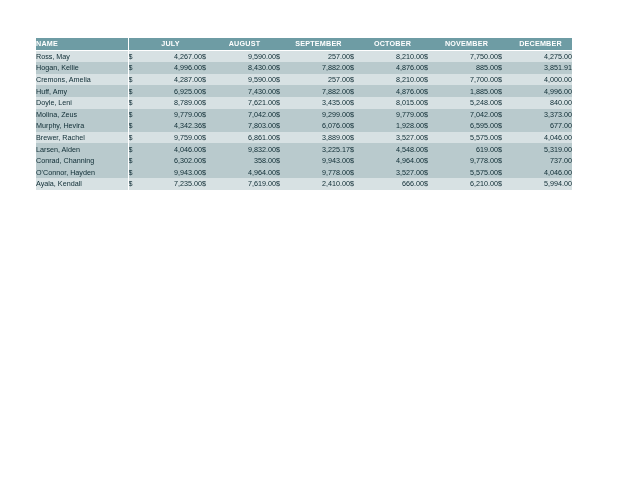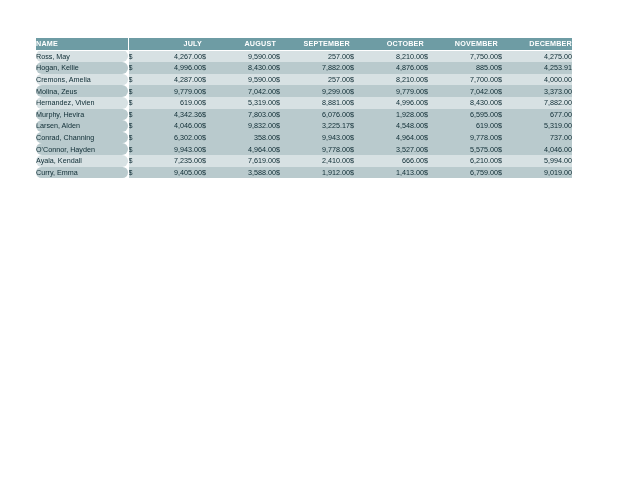--- a/index.html
+++ b/index.html
@@ -37,29 +37,27 @@
     font-size: 7.4px;
     letter-spacing: 0.2px;
     border-bottom: 1px solid #ffffff;
   }
   th.h-name {
     text-align: left;
     padding-left: 4px;
     border-right: 1px solid #ffffff;
   }
   th.h-month {
-    text-align: right;
     padding-right: 5px;
   }
   td.name {
     text-align: left;
     padding-left: 4px;
     color: #0d2b33;
     border-right: 1px solid #ffffff;
-    border-radius: 6px;
   }
   td.cur {
     text-align: left;
     padding-left: 4px;
     color: #0d2b33;
     width: 9px;
   }
   td.val {
     text-align: right;
     padding-right: 5px;
@@ -130,152 +128,167 @@
           <td class="val">4,996.00</td>
           <td class="cur">$</td>
           <td class="val">8,430.00</td>
           <td class="cur">$</td>
           <td class="val">7,882.00</td>
           <td class="cur">$</td>
           <td class="val">4,876.00</td>
           <td class="cur">$</td>
           <td class="val">885.00</td>
           <td class="cur">$</td>
-          <td class="val">4,253.91</td>
+          <td class="val">3,851.91</td>
         </tr>
         <tr class="odd">
           <td class="name">Cremons, Amelia</td>
           <td class="cur">$</td>
           <td class="val">4,287.00</td>
           <td class="cur">$</td>
           <td class="val">9,590.00</td>
           <td class="cur">$</td>
           <td class="val">257.00</td>
           <td class="cur">$</td>
           <td class="val">8,210.00</td>
           <td class="cur">$</td>
           <td class="val">7,700.00</td>
           <td class="cur">$</td>
           <td class="val">4,000.00</td>
         </tr>
         <tr class="even">
+          <td class="name">Huff, Amy</td>
+          <td class="cur">$</td>
+          <td class="val">6,925.00</td>
+          <td class="cur">$</td>
+          <td class="val">7,430.00</td>
+          <td class="cur">$</td>
+          <td class="val">7,882.00</td>
+          <td class="cur">$</td>
+          <td class="val">4,876.00</td>
+          <td class="cur">$</td>
+          <td class="val">1,885.00</td>
+          <td class="cur">$</td>
+          <td class="val">4,996.00</td>
+        </tr>
+        <tr class="odd">
+          <td class="name">Doyle, Leni</td>
+          <td class="cur">$</td>
+          <td class="val">8,789.00</td>
+          <td class="cur">$</td>
+          <td class="val">7,621.00</td>
+          <td class="cur">$</td>
+          <td class="val">3,435.00</td>
+          <td class="cur">$</td>
+          <td class="val">8,015.00</td>
+          <td class="cur">$</td>
+          <td class="val">5,248.00</td>
+          <td class="cur">$</td>
+          <td class="val">840.00</td>
+        </tr>
+        <tr class="even">
           <td class="name">Molina, Zeus</td>
           <td class="cur">$</td>
           <td class="val">9,779.00</td>
           <td class="cur">$</td>
           <td class="val">7,042.00</td>
           <td class="cur">$</td>
           <td class="val">9,299.00</td>
           <td class="cur">$</td>
           <td class="val">9,779.00</td>
           <td class="cur">$</td>
           <td class="val">7,042.00</td>
           <td class="cur">$</td>
           <td class="val">3,373.00</td>
         </tr>
-        <tr class="odd">
-          <td class="name">Hernandez, Vivien</td>
+        <tr class="even">
+          <td class="name">Murphy, Hevira</td>
+          <td class="cur">$</td>
+          <td class="val">4,342.36</td>
+          <td class="cur">$</td>
+          <td class="val">7,803.00</td>
+          <td class="cur">$</td>
+          <td class="val">6,076.00</td>
+          <td class="cur">$</td>
+          <td class="val">1,928.00</td>
+          <td class="cur">$</td>
+          <td class="val">6,595.00</td>
+          <td class="cur">$</td>
+          <td class="val">677.00</td>
+        </tr>
+        <tr class="odd">
+          <td class="name">Brewer, Rachel</td>
+          <td class="cur">$</td>
+          <td class="val">9,759.00</td>
+          <td class="cur">$</td>
+          <td class="val">6,861.00</td>
+          <td class="cur">$</td>
+          <td class="val">3,889.00</td>
+          <td class="cur">$</td>
+          <td class="val">3,527.00</td>
+          <td class="cur">$</td>
+          <td class="val">5,575.00</td>
+          <td class="cur">$</td>
+          <td class="val">4,046.00</td>
+        </tr>
+        <tr class="even">
+          <td class="name">Larsen, Alden</td>
+          <td class="cur">$</td>
+          <td class="val">4,046.00</td>
+          <td class="cur">$</td>
+          <td class="val">9,832.00</td>
+          <td class="cur">$</td>
+          <td class="val">3,225.17</td>
+          <td class="cur">$</td>
+          <td class="val">4,548.00</td>
           <td class="cur">$</td>
           <td class="val">619.00</td>
           <td class="cur">$</td>
           <td class="val">5,319.00</td>
-          <td class="cur">$</td>
-          <td class="val">8,881.00</td>
-          <td class="cur">$</td>
-          <td class="val">4,996.00</td>
-          <td class="cur">$</td>
-          <td class="val">8,430.00</td>
-          <td class="cur">$</td>
-          <td class="val">7,882.00</td>
-        </tr>
-        <tr class="even">
-          <td class="name">Murphy, Hevira</td>
-          <td class="cur">$</td>
-          <td class="val">4,342.36</td>
-          <td class="cur">$</td>
-          <td class="val">7,803.00</td>
-          <td class="cur">$</td>
-          <td class="val">6,076.00</td>
-          <td class="cur">$</td>
-          <td class="val">1,928.00</td>
-          <td class="cur">$</td>
-          <td class="val">6,595.00</td>
-          <td class="cur">$</td>
-          <td class="val">677.00</td>
-        </tr>
-        <tr class="even">
-          <td class="name">Larsen, Alden</td>
+        </tr>
+        <tr class="even">
+          <td class="name">Conrad, Channing</td>
+          <td class="cur">$</td>
+          <td class="val">6,302.00</td>
+          <td class="cur">$</td>
+          <td class="val">358.00</td>
+          <td class="cur">$</td>
+          <td class="val">9,943.00</td>
+          <td class="cur">$</td>
+          <td class="val">4,964.00</td>
+          <td class="cur">$</td>
+          <td class="val">9,778.00</td>
+          <td class="cur">$</td>
+          <td class="val">737.00</td>
+        </tr>
+        <tr class="even">
+          <td class="name">O'Connor, Hayden</td>
+          <td class="cur">$</td>
+          <td class="val">9,943.00</td>
+          <td class="cur">$</td>
+          <td class="val">4,964.00</td>
+          <td class="cur">$</td>
+          <td class="val">9,778.00</td>
+          <td class="cur">$</td>
+          <td class="val">3,527.00</td>
+          <td class="cur">$</td>
+          <td class="val">5,575.00</td>
           <td class="cur">$</td>
           <td class="val">4,046.00</td>
-          <td class="cur">$</td>
-          <td class="val">9,832.00</td>
-          <td class="cur">$</td>
-          <td class="val">3,225.17</td>
-          <td class="cur">$</td>
-          <td class="val">4,548.00</td>
-          <td class="cur">$</td>
-          <td class="val">619.00</td>
-          <td class="cur">$</td>
-          <td class="val">5,319.00</td>
-        </tr>
-        <tr class="even">
-          <td class="name">Conrad, Channing</td>
-          <td class="cur">$</td>
-          <td class="val">6,302.00</td>
-          <td class="cur">$</td>
-          <td class="val">358.00</td>
-          <td class="cur">$</td>
-          <td class="val">9,943.00</td>
-          <td class="cur">$</td>
-          <td class="val">4,964.00</td>
-          <td class="cur">$</td>
-          <td class="val">9,778.00</td>
-          <td class="cur">$</td>
-          <td class="val">737.00</td>
-        </tr>
-        <tr class="even">
-          <td class="name">O'Connor, Hayden</td>
-          <td class="cur">$</td>
-          <td class="val">9,943.00</td>
-          <td class="cur">$</td>
-          <td class="val">4,964.00</td>
-          <td class="cur">$</td>
-          <td class="val">9,778.00</td>
-          <td class="cur">$</td>
-          <td class="val">3,527.00</td>
-          <td class="cur">$</td>
-          <td class="val">5,575.00</td>
-          <td class="cur">$</td>
-          <td class="val">4,046.00</td>
         </tr>
         <tr class="odd">
           <td class="name">Ayala, Kendall</td>
           <td class="cur">$</td>
           <td class="val">7,235.00</td>
           <td class="cur">$</td>
           <td class="val">7,619.00</td>
           <td class="cur">$</td>
           <td class="val">2,410.00</td>
           <td class="cur">$</td>
           <td class="val">666.00</td>
           <td class="cur">$</td>
           <td class="val">6,210.00</td>
           <td class="cur">$</td>
           <td class="val">5,994.00</td>
-        </tr>
-        <tr class="even">
-          <td class="name">Curry, Emma</td>
-          <td class="cur">$</td>
-          <td class="val">9,405.00</td>
-          <td class="cur">$</td>
-          <td class="val">3,588.00</td>
-          <td class="cur">$</td>
-          <td class="val">1,912.00</td>
-          <td class="cur">$</td>
-          <td class="val">1,413.00</td>
-          <td class="cur">$</td>
-          <td class="val">6,759.00</td>
-          <td class="cur">$</td>
-          <td class="val">9,019.00</td>
         </tr>
       </tbody>
   </table>
 </div>
 
 </body></html>

